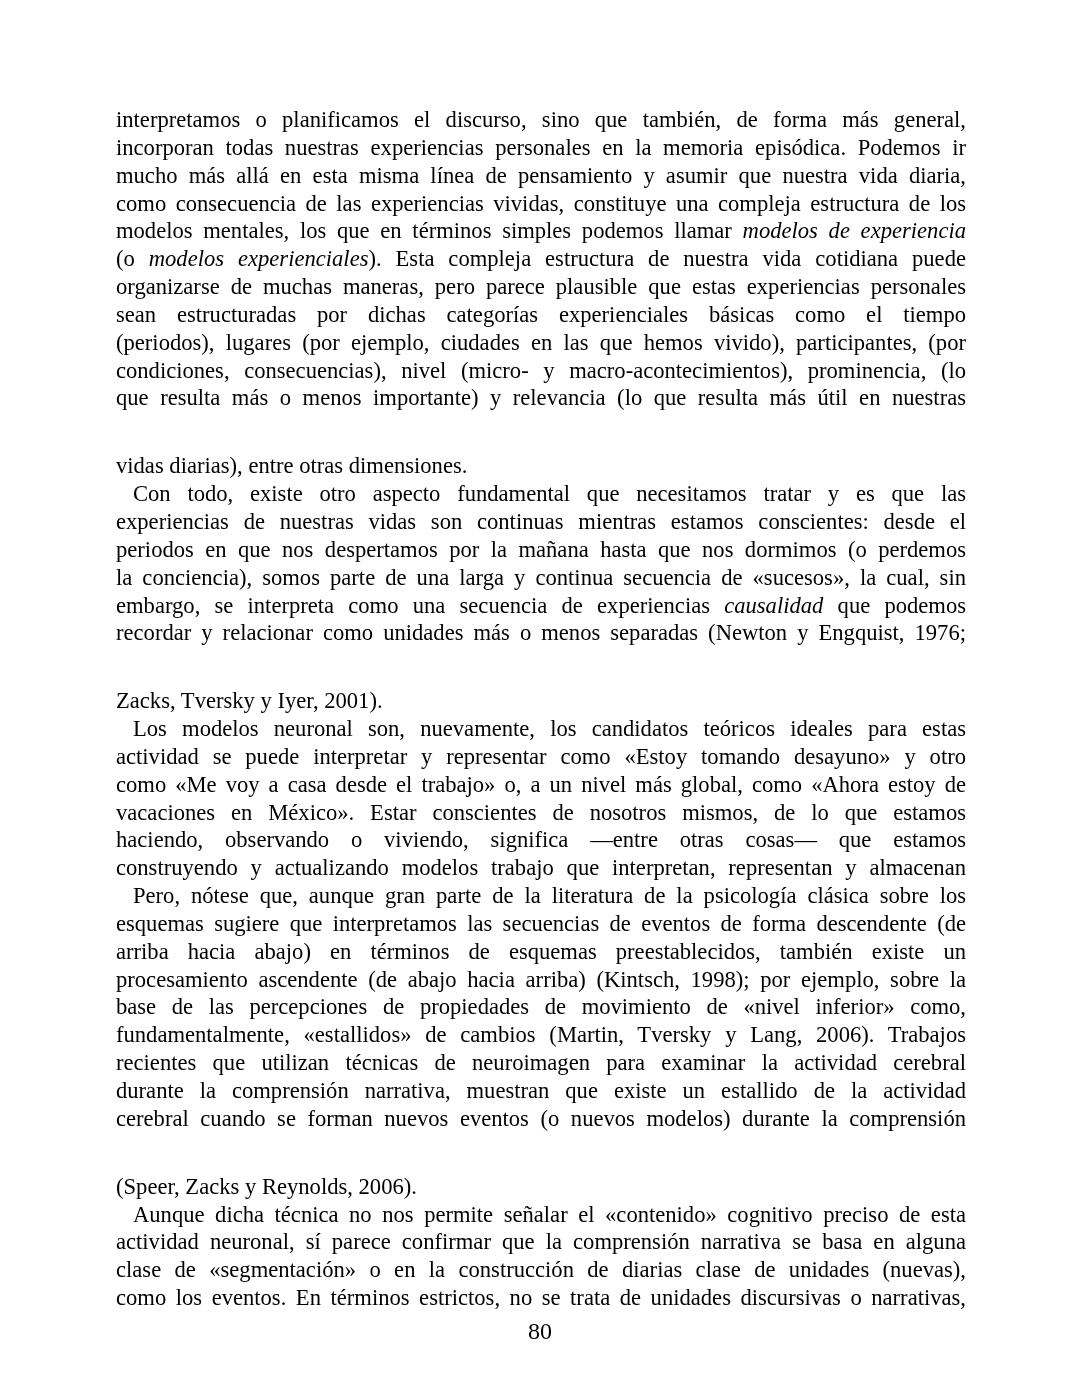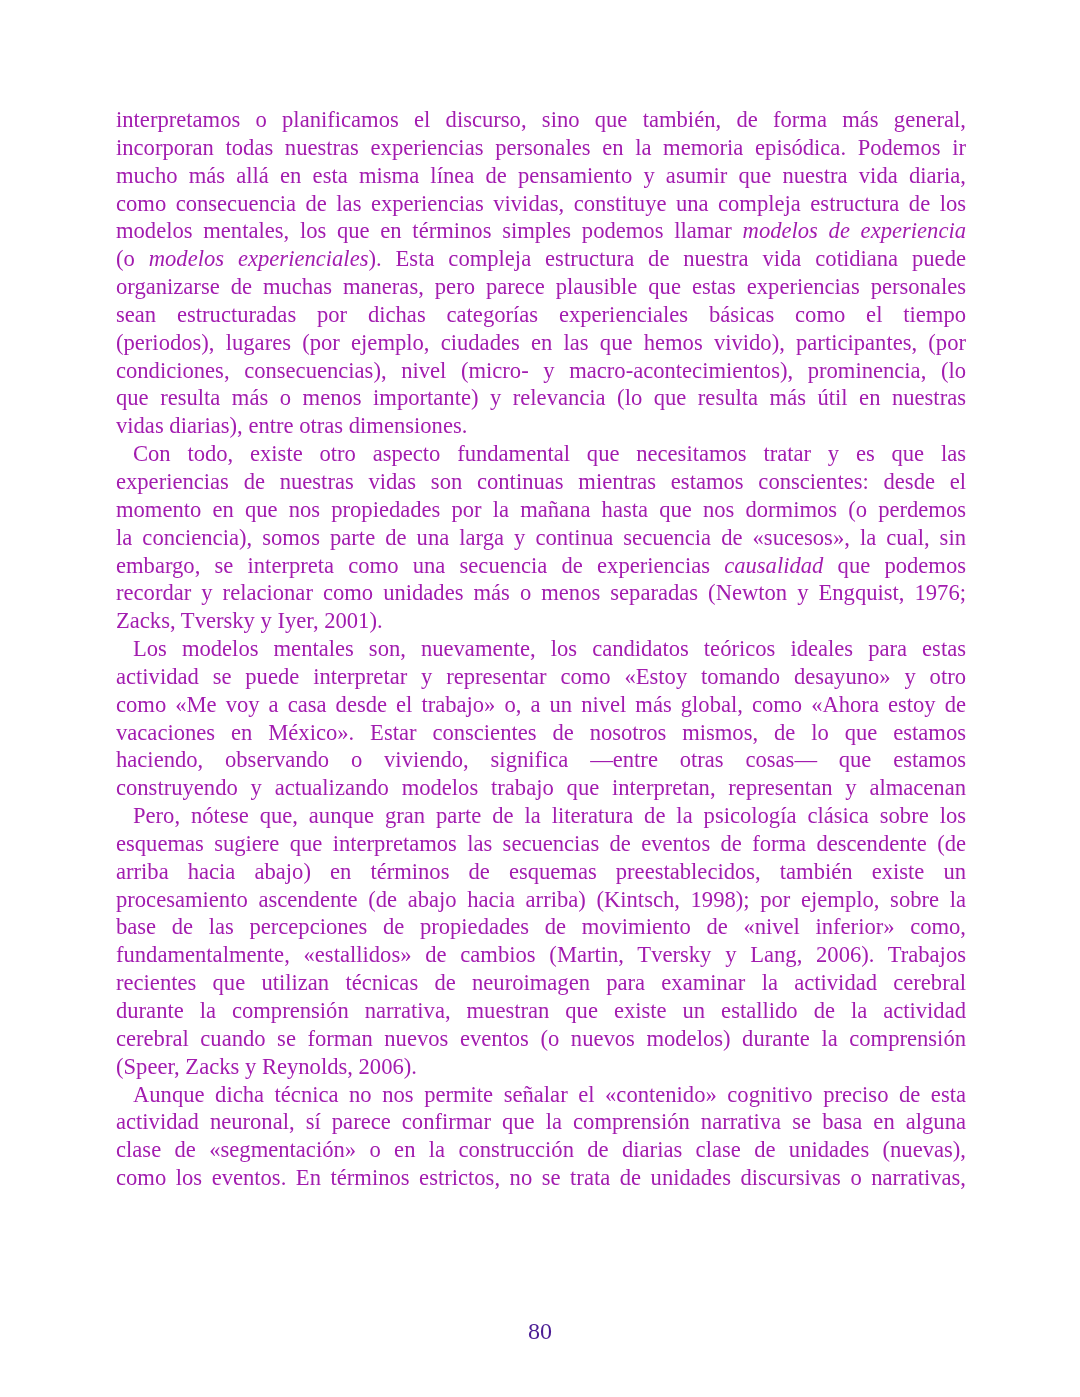--- a/index.html
+++ b/index.html
@@ -1,32 +1,32 @@
 <!DOCTYPE html>
 <html><head>
   <meta charset="utf-8">
   <style>
     html, body { margin: 0; padding: 0; background: #ffffff; }
     body { width: 1080px; height: 1397px; position: relative; overflow: hidden; }
     .page {
       position: absolute; left: 116px; top: 106px; width: 850px;
-      font-family: "Liberation Serif", serif; font-size: 22.6px; color: #a21caf;
+      font-family: "Liberation Serif", serif; font-size: 22.6px; color: #000000;
     }
     .para { margin: 0; }
     .line {
       display: block; height: 27.85px; line-height: 27.85px;
       text-align: justify; text-align-last: justify; white-space: nowrap;
       overflow: visible;
     }
-    .line.last { text-align-last: left; }
+    .line.last { text-align-last: left; margin-top: 40px; }
     .line.indent { padding-left: 17px; }
     .line i { font-style: italic; }
     .page-number {
       position: absolute; left: 0; width: 1080px; top: 1318px;
-      text-align: center; font-family: "Liberation Serif", serif; font-size: 24px; color: #4c1d95;
+      text-align: center; font-family: "Liberation Serif", serif; font-size: 24px; color: #000000;
     }
   </style>
 </head>
 <body>
 
 <div class="page" id="page">
     <div class="para">
       <div class="line"><span>interpretamos o planificamos el discurso, sino que también, de forma más general,</span></div>
       <div class="line"><span>incorporan todas nuestras experiencias personales en la memoria episódica. Podemos ir</span></div>
       <div class="line"><span>mucho más allá en esta misma línea de pensamiento y asumir que nuestra vida diaria,</span></div>
@@ -36,28 +36,28 @@
       <div class="line"><span>organizarse de muchas maneras, pero parece plausible que estas experiencias personales</span></div>
       <div class="line"><span>sean estructuradas por dichas categorías experienciales básicas como el tiempo</span></div>
       <div class="line"><span>(periodos), lugares (por ejemplo, ciudades en las que hemos vivido), participantes, (por</span></div>
       <div class="line"><span>condiciones, consecuencias), nivel (micro- y macro-acontecimientos), prominencia, (lo</span></div>
       <div class="line"><span>que resulta más o menos importante) y relevancia (lo que resulta más útil en nuestras</span></div>
       <div class="line last"><span>vidas diarias), entre otras dimensiones.</span></div>
     </div>
     <div class="para">
       <div class="line indent"><span>Con todo, existe otro aspecto fundamental que necesitamos tratar y es que las</span></div>
       <div class="line"><span>experiencias de nuestras vidas son continuas mientras estamos conscientes: desde el</span></div>
-      <div class="line"><span>momento en que nos propiedades por la mañana hasta que nos dormimos (o perdemos</span></div>
+      <div class="line"><span>periodos en que nos despertamos por la mañana hasta que nos dormimos (o perdemos</span></div>
       <div class="line"><span>la conciencia), somos parte de una larga y continua secuencia de «sucesos», la cual, sin</span></div>
       <div class="line"><span>embargo, se interpreta como una secuencia de experiencias </span><i>causalidad</i><span> que podemos</span></div>
       <div class="line"><span>recordar y relacionar como unidades más o menos separadas (Newton y Engquist, 1976;</span></div>
       <div class="line last"><span>Zacks, Tversky y Iyer, 2001).</span></div>
     </div>
     <div class="para">
-      <div class="line indent"><span>Los modelos mentales son, nuevamente, los candidatos teóricos ideales para estas</span></div>
+      <div class="line indent"><span>Los modelos neuronal son, nuevamente, los candidatos teóricos ideales para estas</span></div>
       <div class="line"><span>actividad se puede interpretar y representar como «Estoy tomando desayuno» y otro</span></div>
       <div class="line"><span>como «Me voy a casa desde el trabajo» o, a un nivel más global, como «Ahora estoy de</span></div>
       <div class="line"><span>vacaciones en México». Estar conscientes de nosotros mismos, de lo que estamos</span></div>
       <div class="line"><span>haciendo, observando o viviendo, significa —entre otras cosas— que estamos</span></div>
       <div class="line"><span>construyendo y actualizando modelos trabajo que interpretan, representan y almacenan</span></div>
     </div>
     <div class="para">
       <div class="line indent"><span>Pero, nótese que, aunque gran parte de la literatura de la psicología clásica sobre los</span></div>
       <div class="line"><span>esquemas sugiere que interpretamos las secuencias de eventos de forma descendente (de</span></div>
       <div class="line"><span>arriba hacia abajo) en términos de esquemas preestablecidos, también existe un</span></div>

